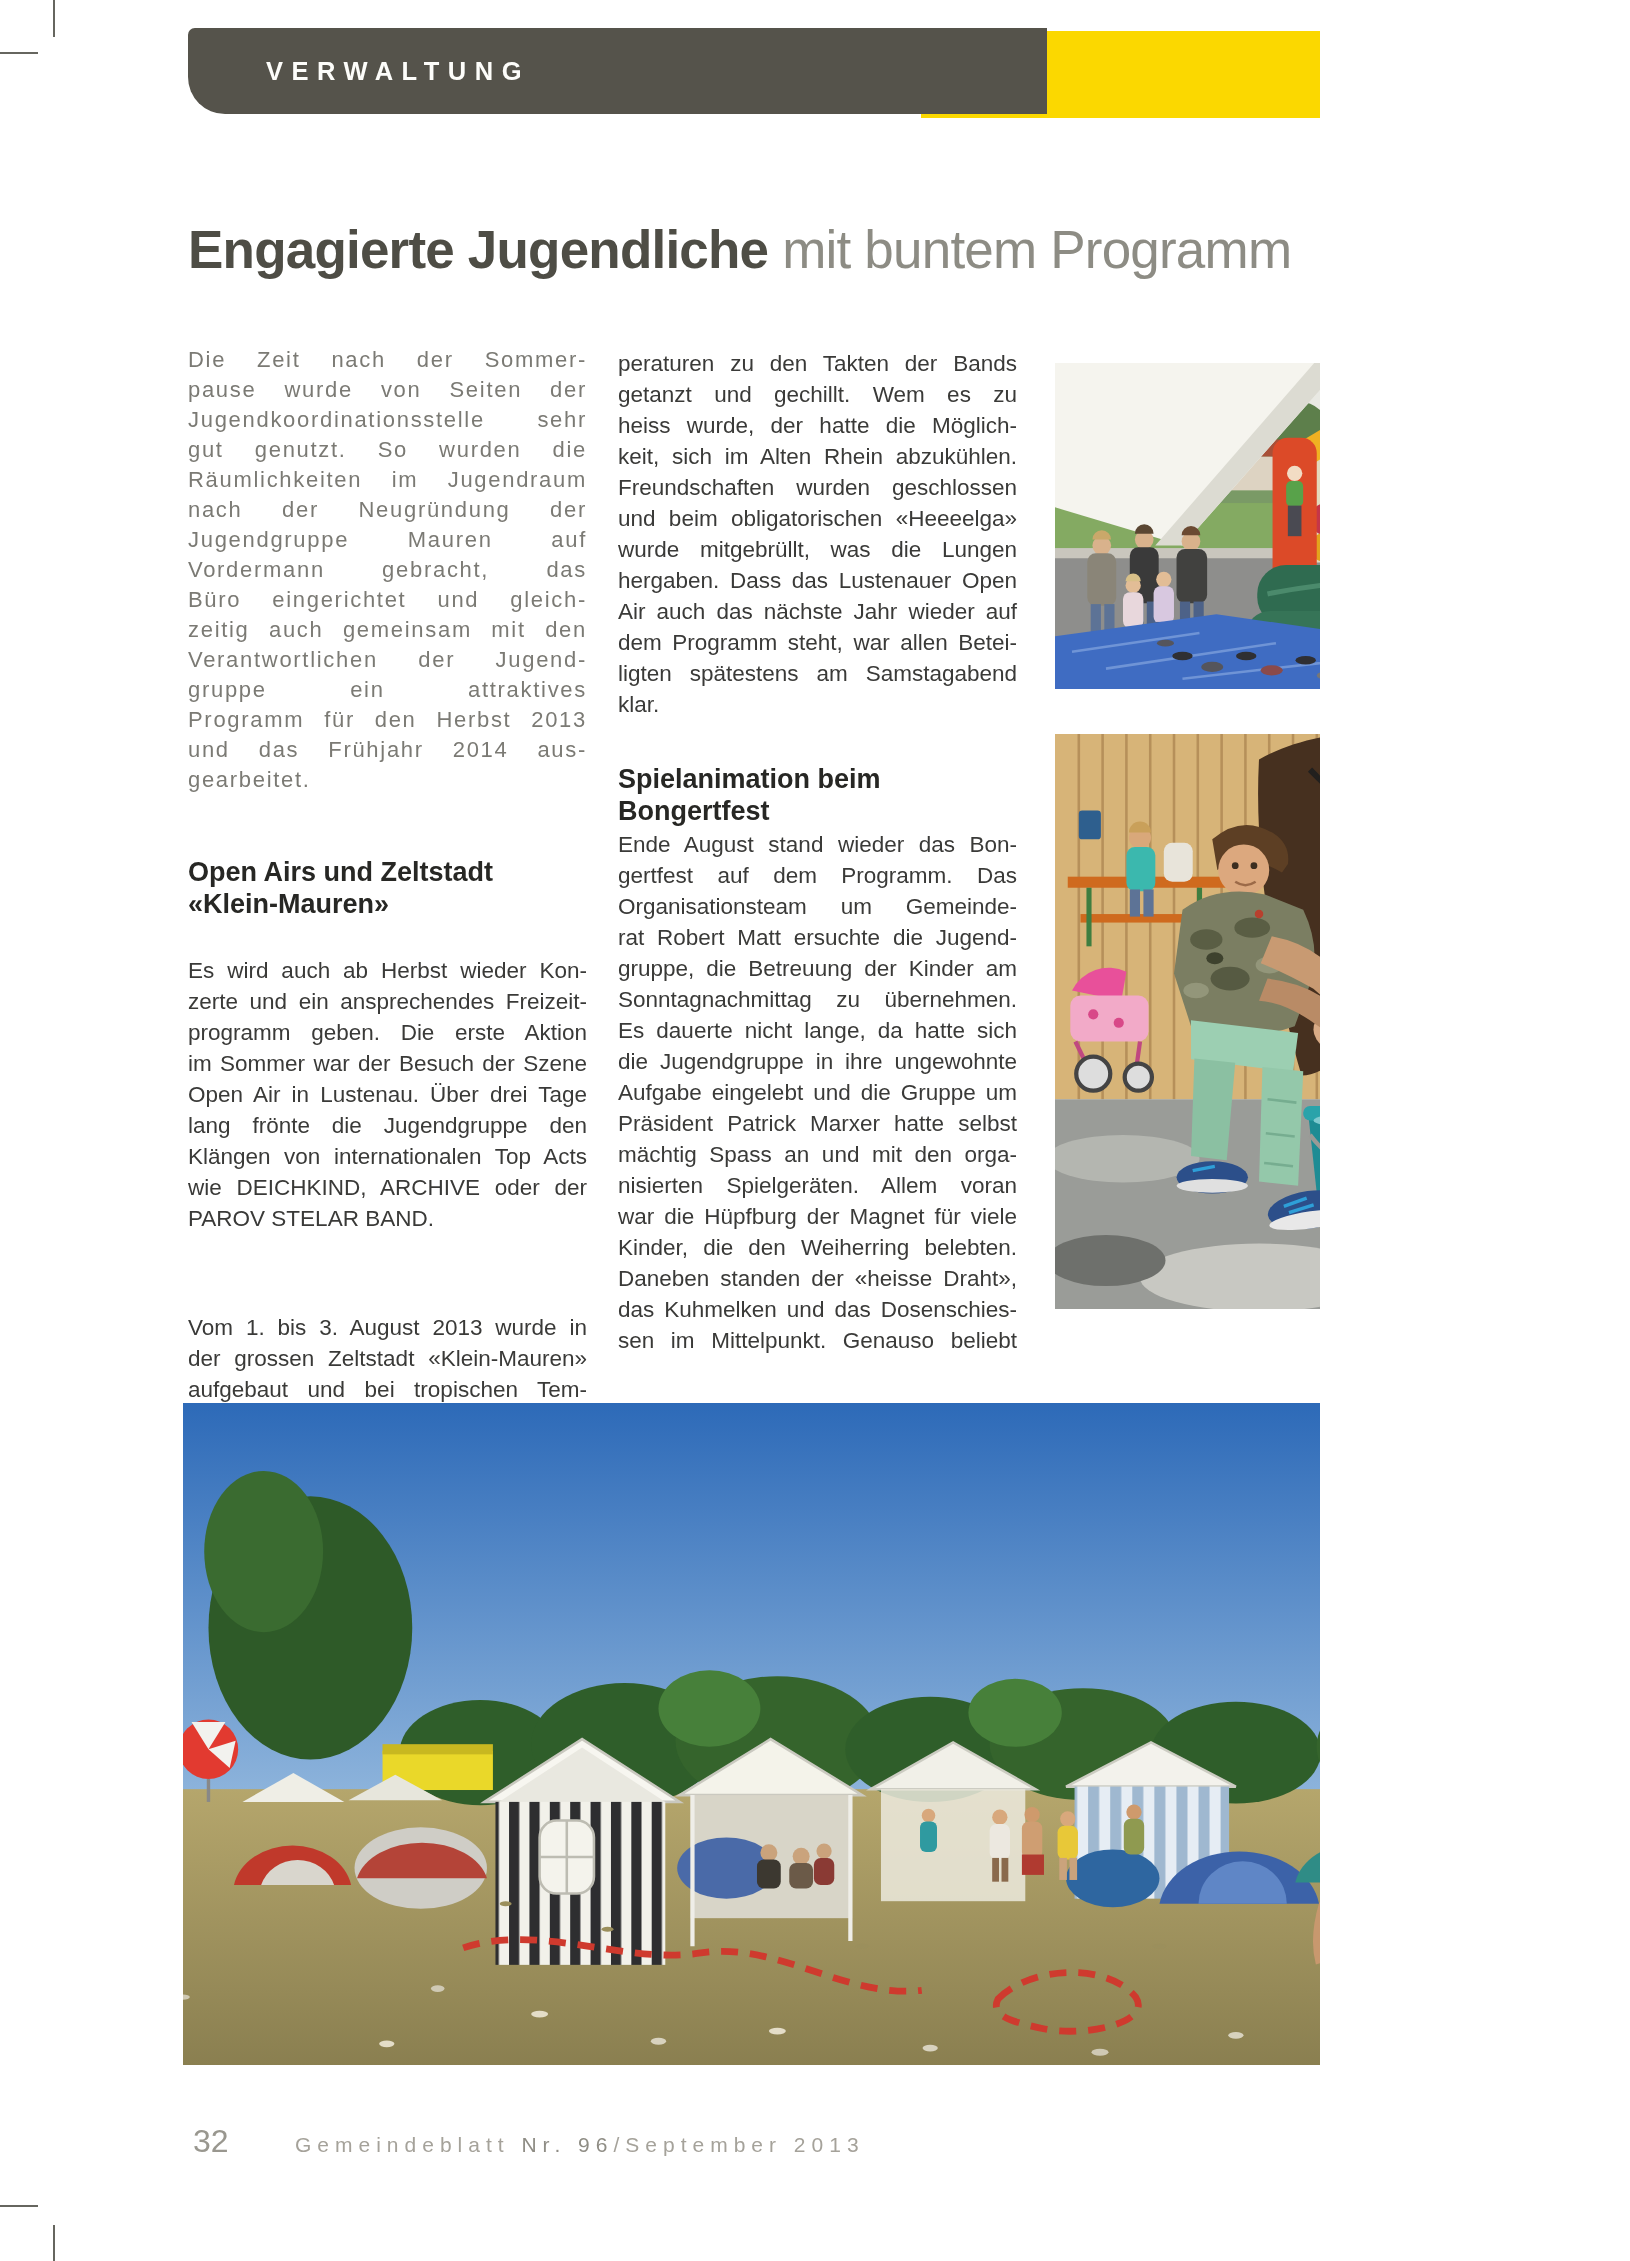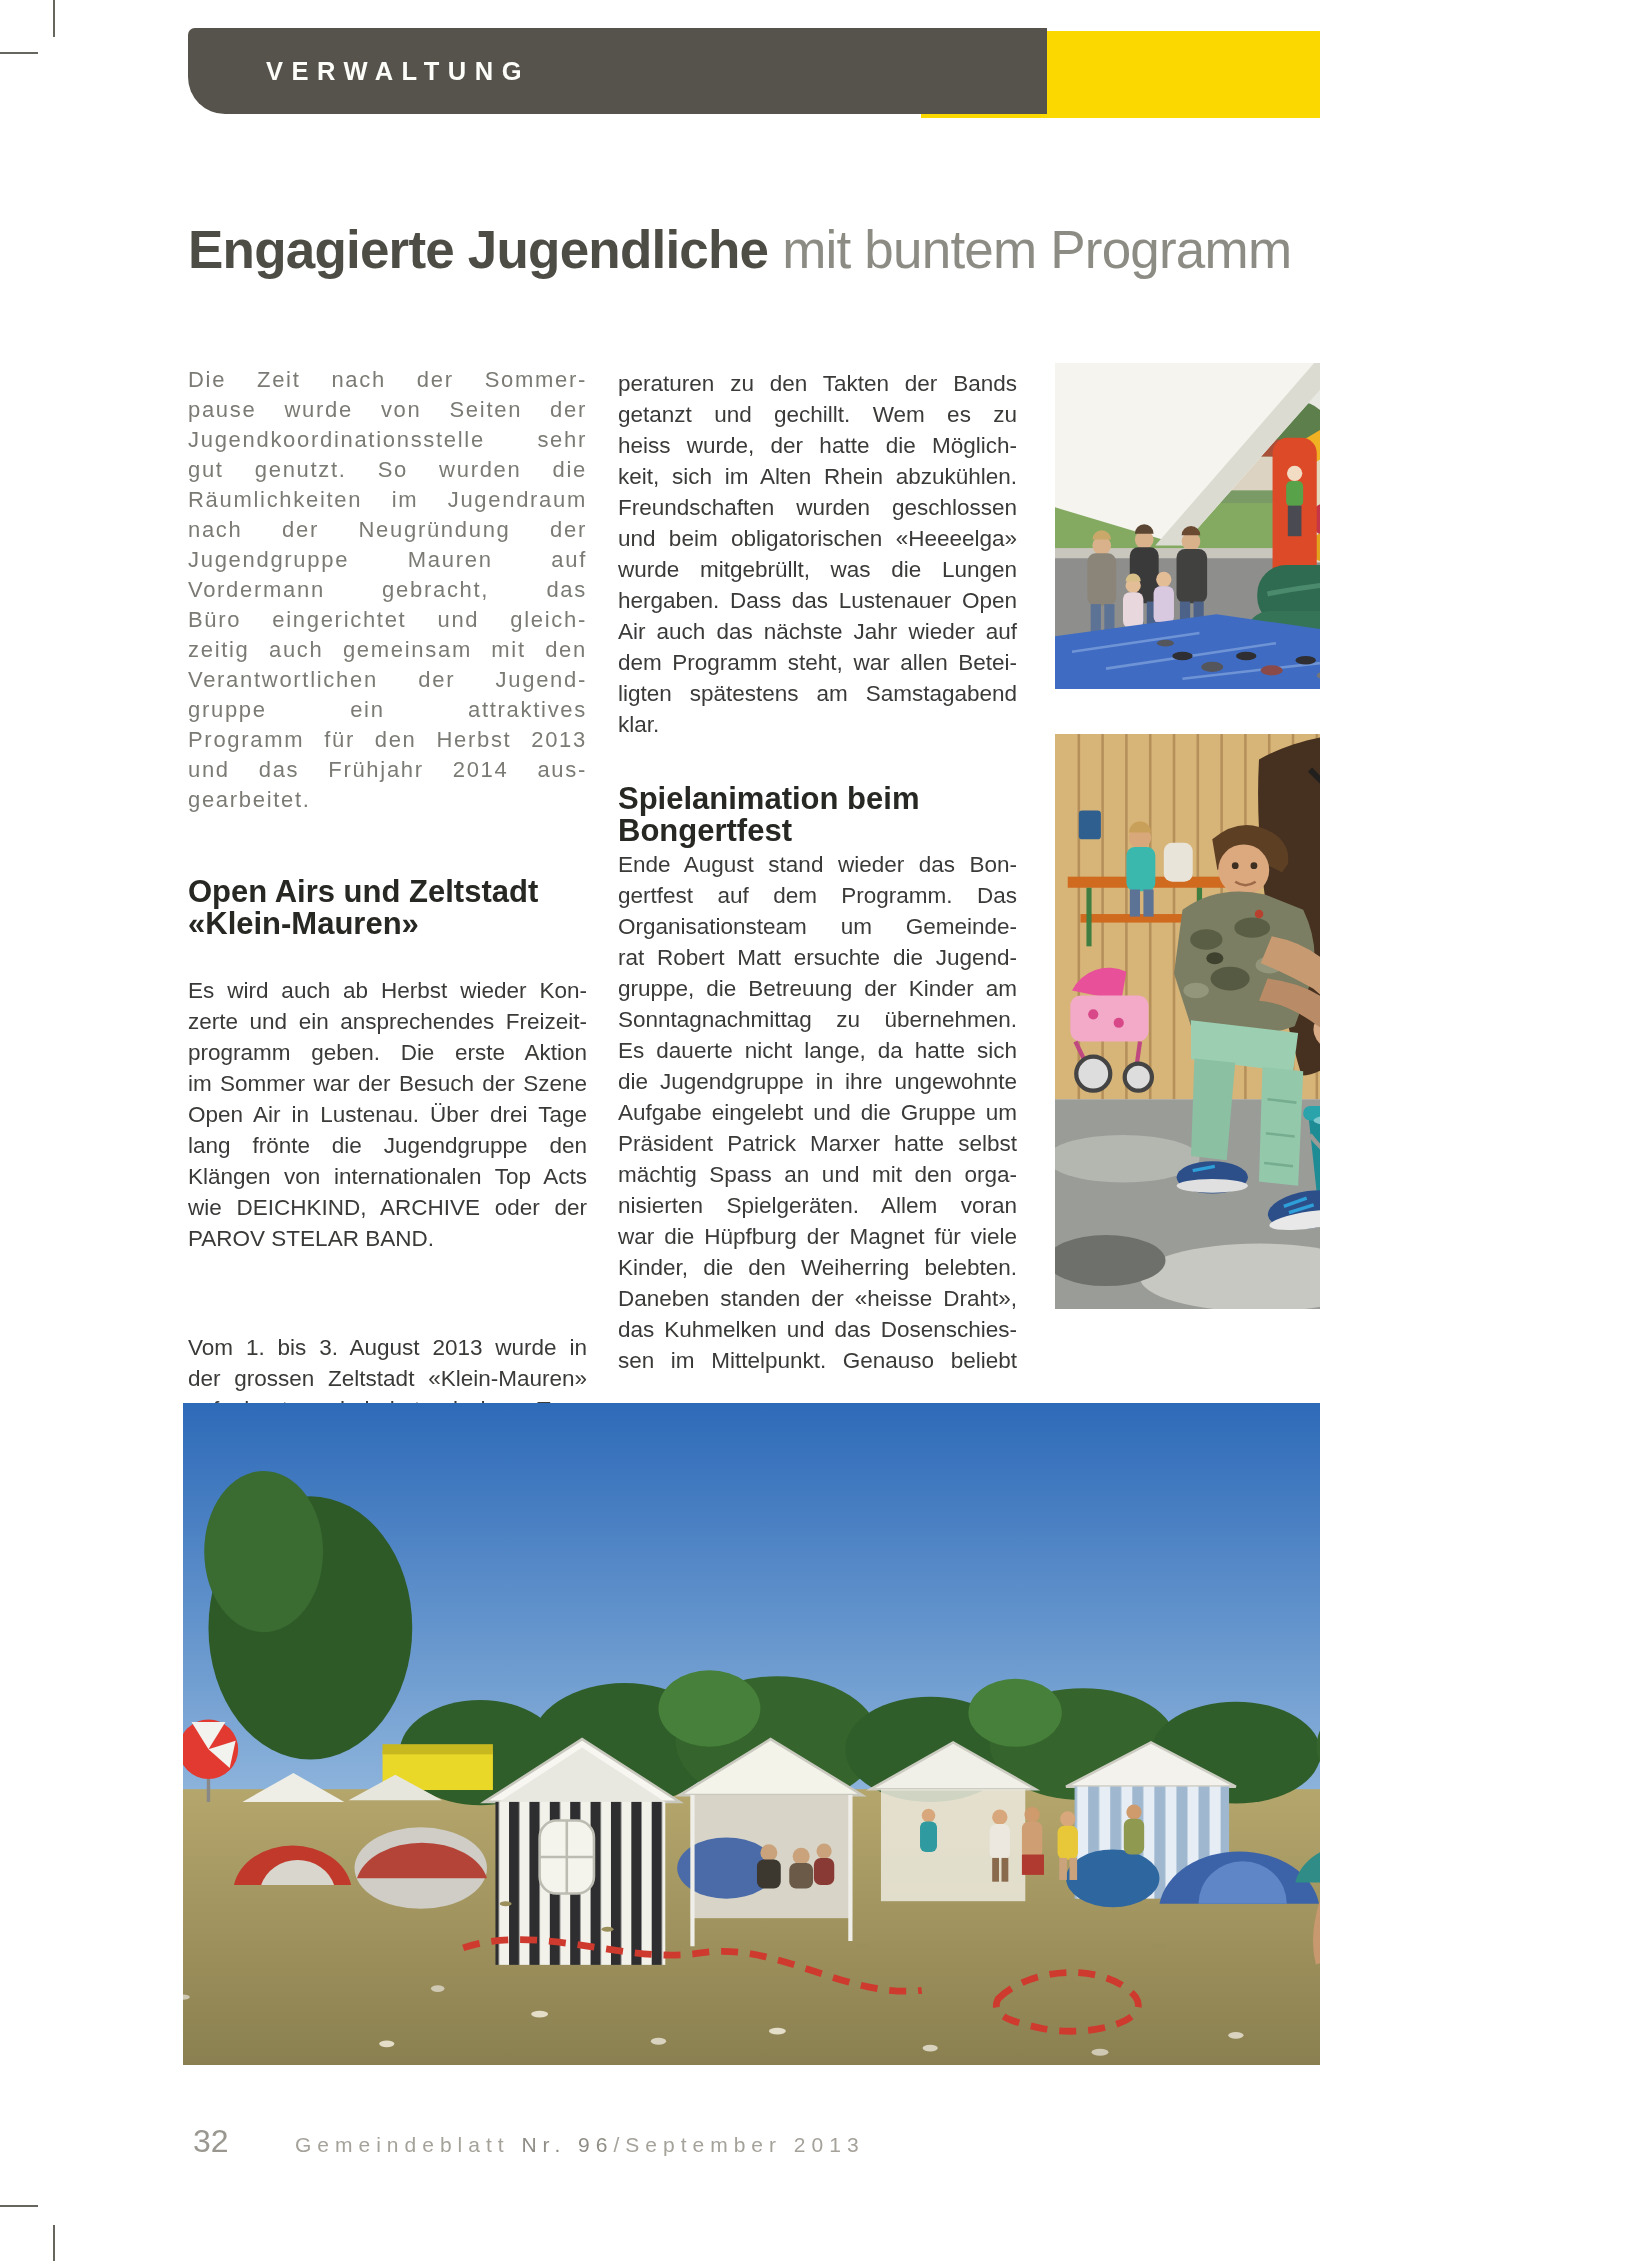--- a/index.html
+++ b/index.html
@@ -11,24 +11,24 @@
   .band-yellow{position:absolute;left:921px;top:31px;width:673px;height:87px;background:#fbd800;}
   .band-dark{position:absolute;left:188px;top:28px;width:859px;height:86px;background:#55534b;
              border-bottom-left-radius:37px;border-top-left-radius:6.8px;}
   .band-dark .label{position:absolute;left:78px;top:0;line-height:86px;color:#fdfdfa;
              font-weight:bold;font-size:25.5px;letter-spacing:8.5px;}
   
   .title{position:absolute;left:188px;top:219px;font-size:53px;letter-spacing:-0.8px;white-space:nowrap;text-align:center;}
   .title .b{font-weight:bold;color:#4e4d45;}
   .title .l{font-weight:normal;color:#8d8c84;}
   
-  .col{position:absolute;width:399px;margin-top:20px;}
+  .col{position:absolute;width:399px;}
   .lede{color:#7b7a74;font-size:22px;letter-spacing:1.7px;line-height:30px;}
   .body-par{color:#3a3a38;font-size:22.5px;line-height:31px;}
-  .subhead{color:#272724;font-weight:bold;font-size:31px;line-height:32px;white-space:pre-line;}
+  .subhead{color:#272724;font-weight:bold;font-size:27px;line-height:32px;white-space:pre-line;}
   .ln{text-align:justify;text-align-last:justify;}
   [data-last="left"] .ln:last-child{text-align-last:left;}
   
   .photo{position:absolute;overflow:hidden;}
   .photo svg{display:block;width:100%;height:100%;}
   .edge-strip{position:absolute;left:1574px;top:791px;width:28px;height:386px;
       background:linear-gradient(180deg,#a8b29e 0%,#cfd4c4 9%,#e9e5d6 20%,#ece4ce 31%,
       #d9b878 44%,#cfa866 57%,#e0d6c6 67%,#b8b4ac 77%,#9a9896 85%,#b05040 90%,#8e8e8c 100%);}
   
   .pagenum{position:absolute;left:193px;top:2123px;font-size:32px;color:#99978f;}

